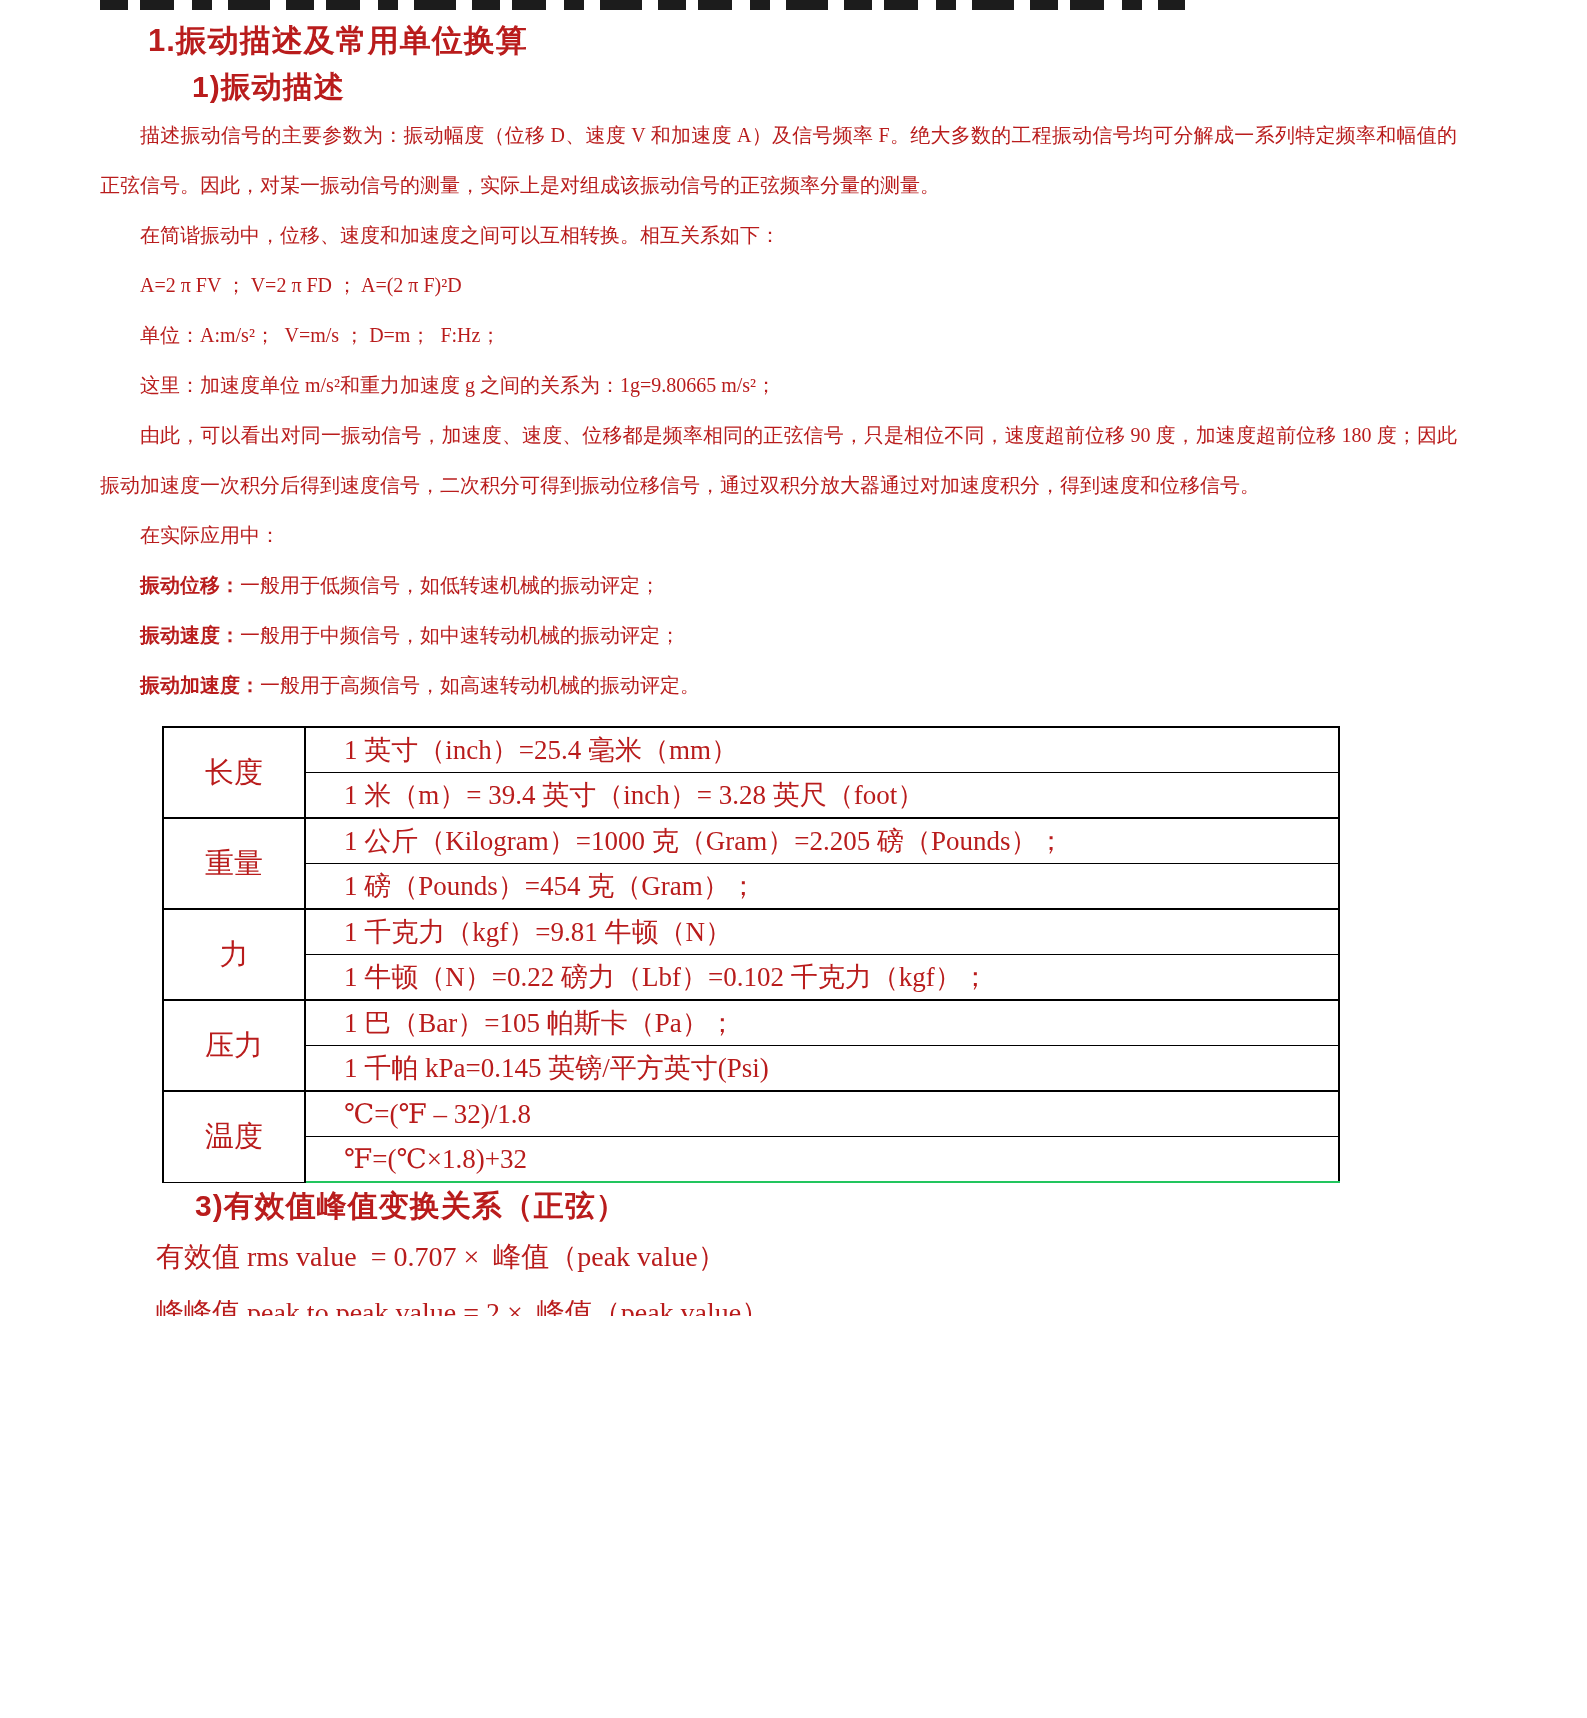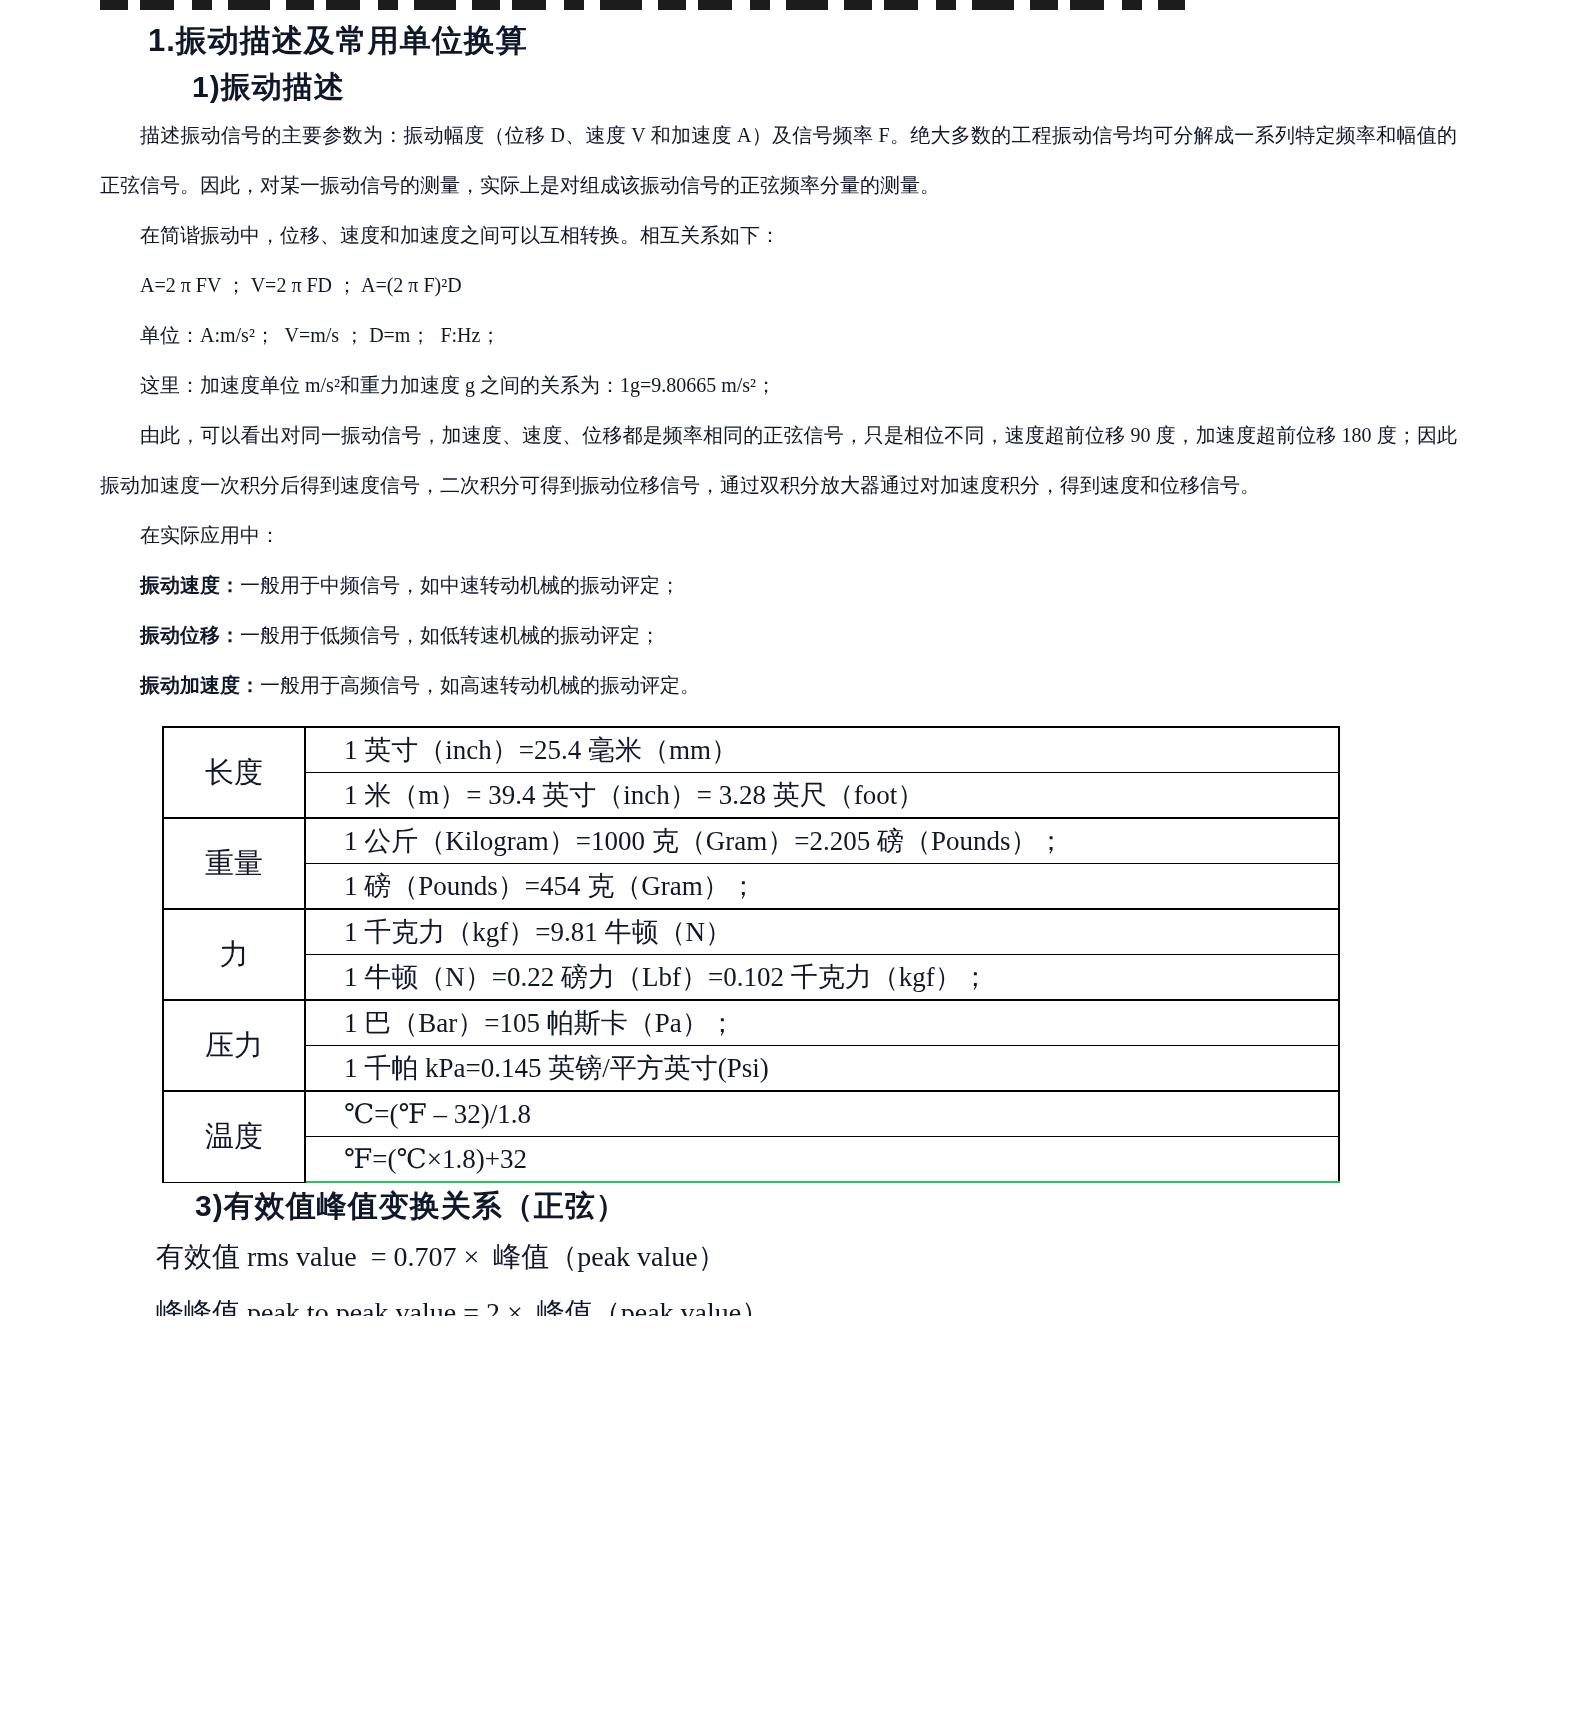--- a/index.html
+++ b/index.html
@@ -1,20 +1,20 @@
 <!DOCTYPE html>
 <html><head>
 <meta charset="utf-8">
 <style>
   html,body{margin:0;padding:0;background:#fff;}
   .page{
     position:relative;
     width:1587px;height:1316px;
     background:#ffffff;
-    color:#0f172a;
+    color:#b91c1c;
     overflow:hidden;
     font-family:"Liberation Serif","DejaVu Serif",serif;
   }
   .flow{padding:18px 130px 0 100px;}
   .remnant{
     position:absolute;top:0;left:100px;width:1085px;height:10px;
     background:repeating-linear-gradient(90deg,
       #1c1c1c 0 28px, transparent 28px 40px,
       #1c1c1c 40px 74px, transparent 74px 92px,
       #1c1c1c 92px 112px, transparent 112px 128px,
@@ -72,22 +72,22 @@
     <h2 class="h-sans h2">1)振动描述</h2>
 
     <p class="body ind">描述振动信号的主要参数为：振动幅度（位移 D、速度 V 和加速度 A）及信号频率 F。绝大多数的工程振动信号均可分解成一系列特定频率和幅值的正弦信号。因此，对某一振动信号的测量，实际上是对组成该振动信号的正弦频率分量的测量。</p>
     <p class="body ind">在简谐振动中，位移、速度和加速度之间可以互相转换。相互关系如下：</p>
     <p class="body ind prewrap">A=2 π FV ； V=2 π FD ； A=(2 π F)²D</p>
     <p class="body ind prewrap">单位：A:m/s²；  V=m/s ； D=m；  F:Hz；</p>
     <p class="body ind prewrap">这里：加速度单位 m/s²和重力加速度 g 之间的关系为：1g=9.80665 m/s²；</p>
     <p class="body ind">由此，可以看出对同一振动信号，加速度、速度、位移都是频率相同的正弦信号，只是相位不同，速度超前位移 90 度，加速度超前位移 180 度；因此振动加速度一次积分后得到速度信号，二次积分可得到振动位移信号，通过双积分放大器通过对加速度积分，得到速度和位移信号。</p>
     <p class="body ind gap">在实际应用中：</p>
 
+    <p class="body ind"><span class="term">振动位移：</span><span>一般用于低频信号，如低转速机械的振动评定；</span></p>
     <p class="body ind"><span class="term">振动速度：</span><span>一般用于中频信号，如中速转动机械的振动评定；</span></p>
-    <p class="body ind"><span class="term">振动位移：</span><span>一般用于低频信号，如低转速机械的振动评定；</span></p>
     <p class="body ind"><span class="term">振动加速度：</span><span>一般用于高频信号，如高速转动机械的振动评定。</span></p>
 
 
     <table class="conv">
       <tbody>
           <tr class="catstart">
         <td class="cat" rowspan="2">长度</td>
         <td class="val">1 英寸（inch）=25.4 毫米（mm）</td>
       </tr>
       <tr>

